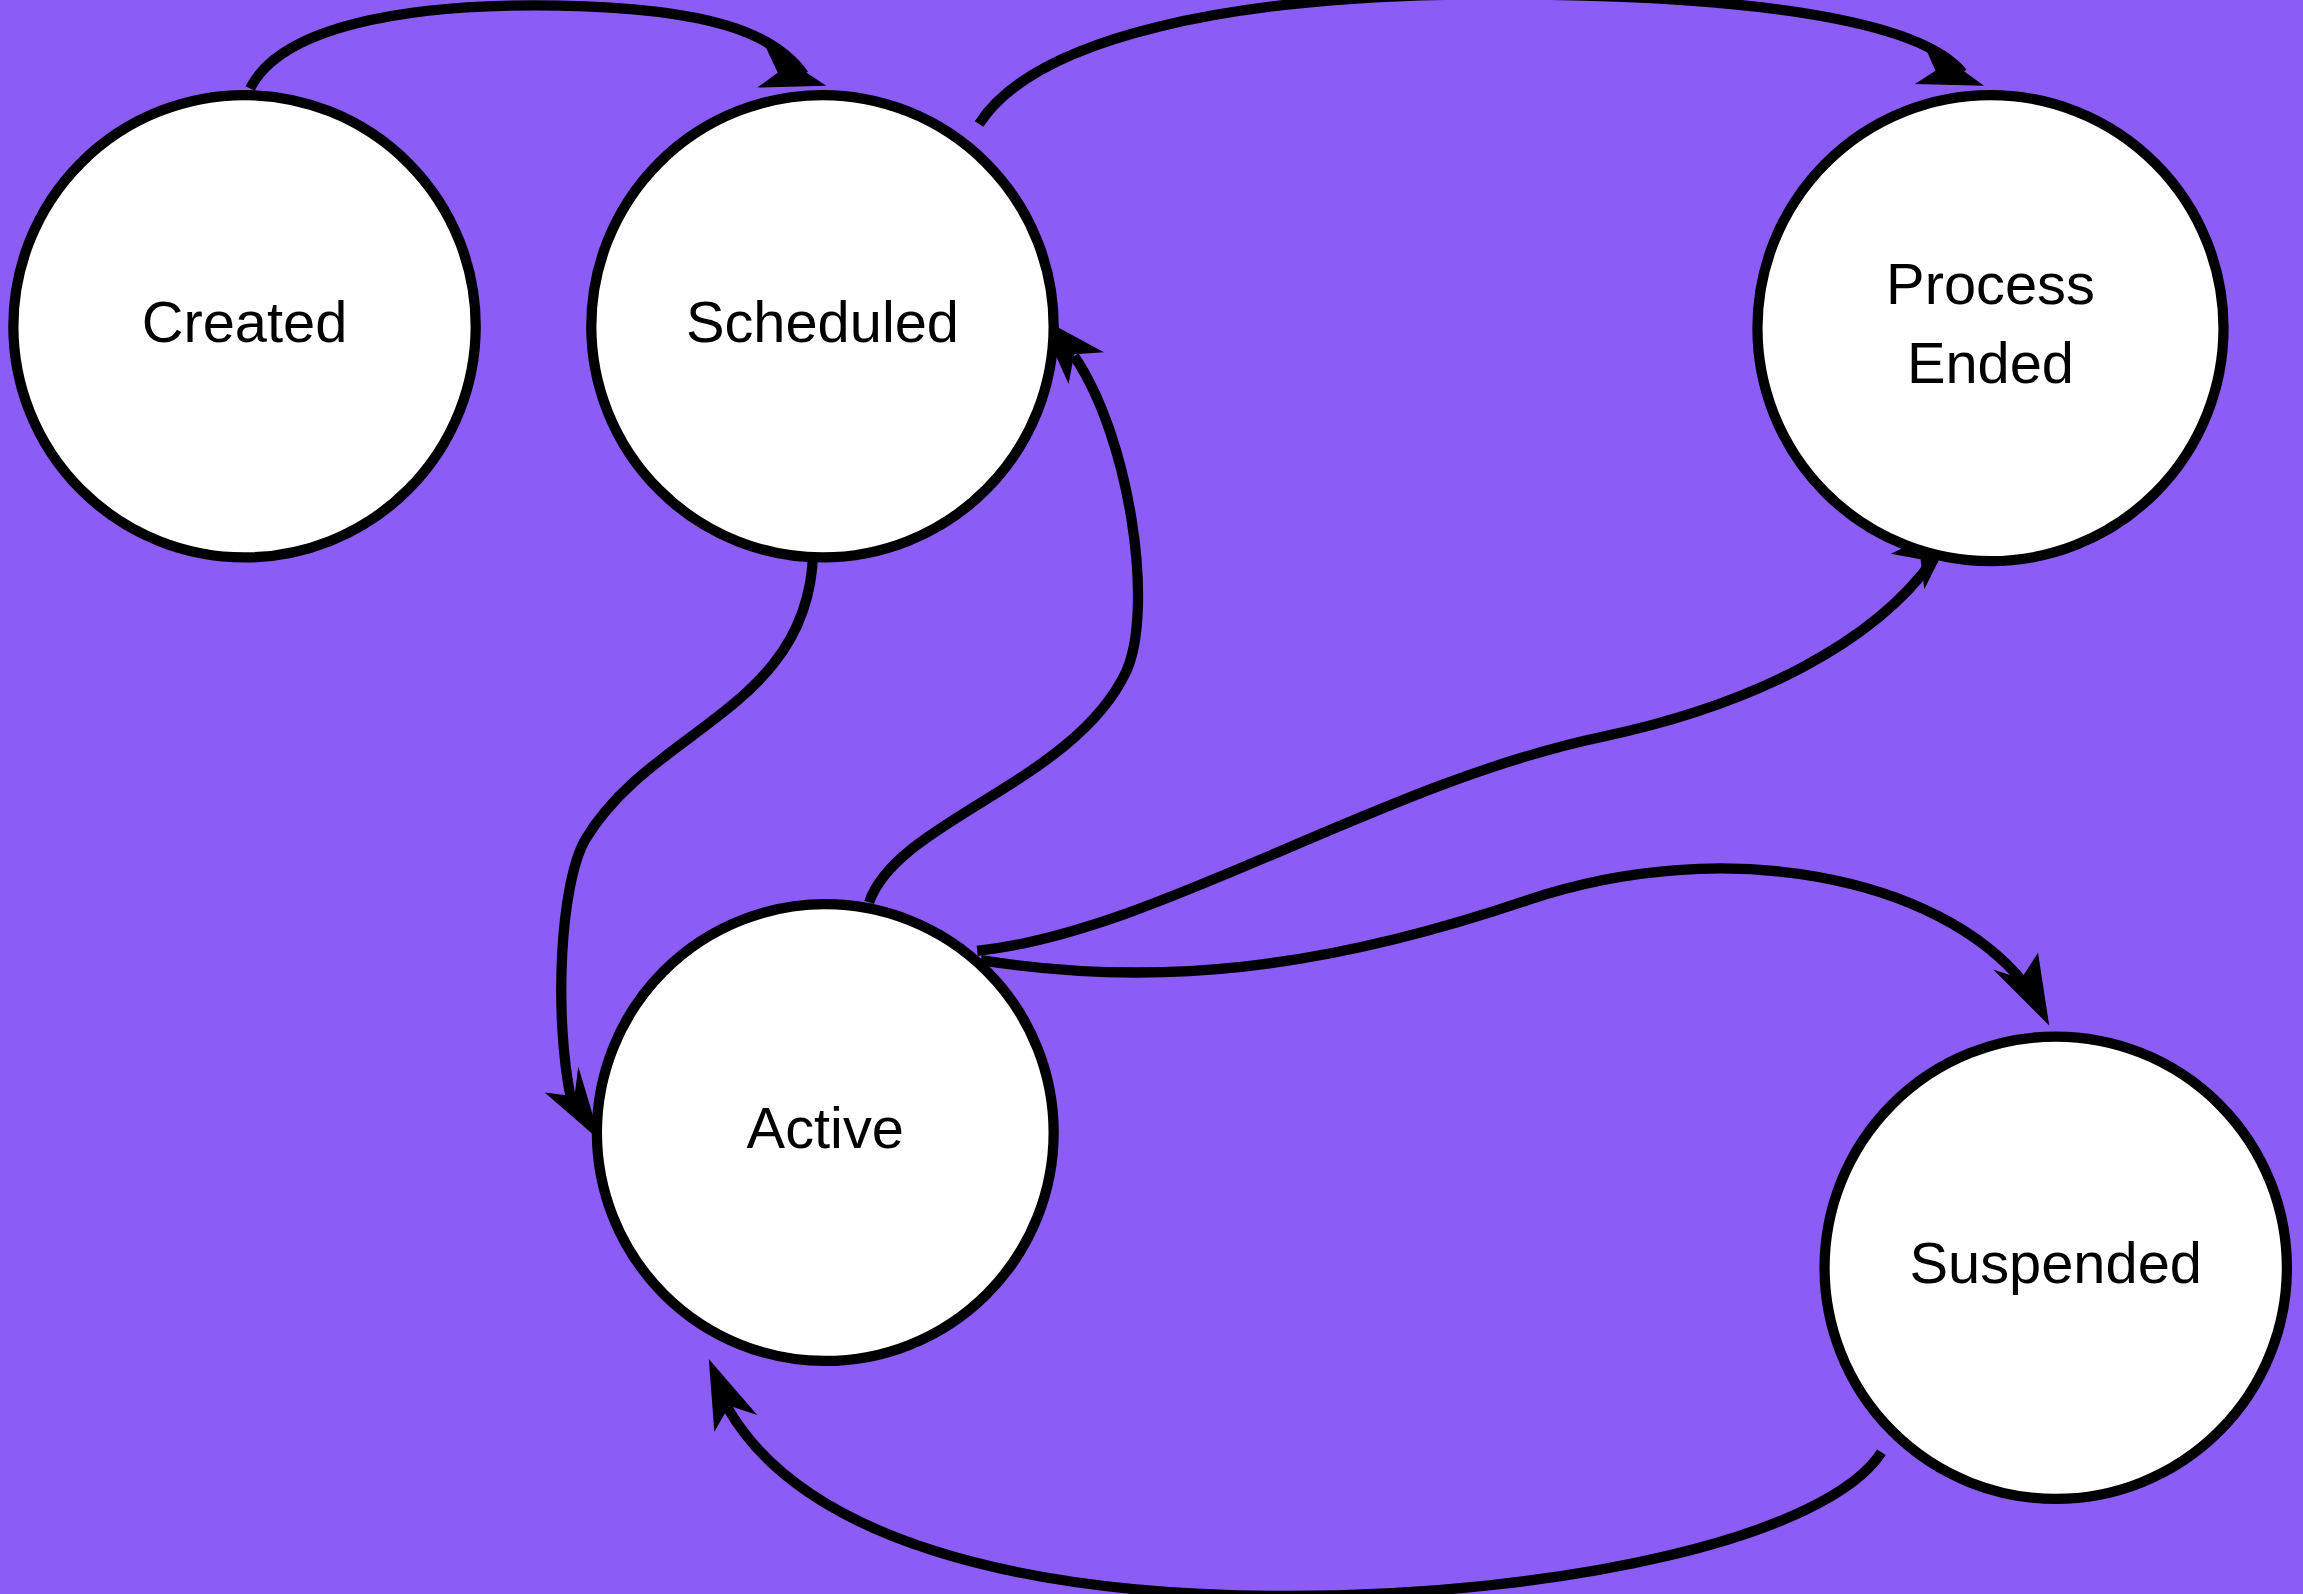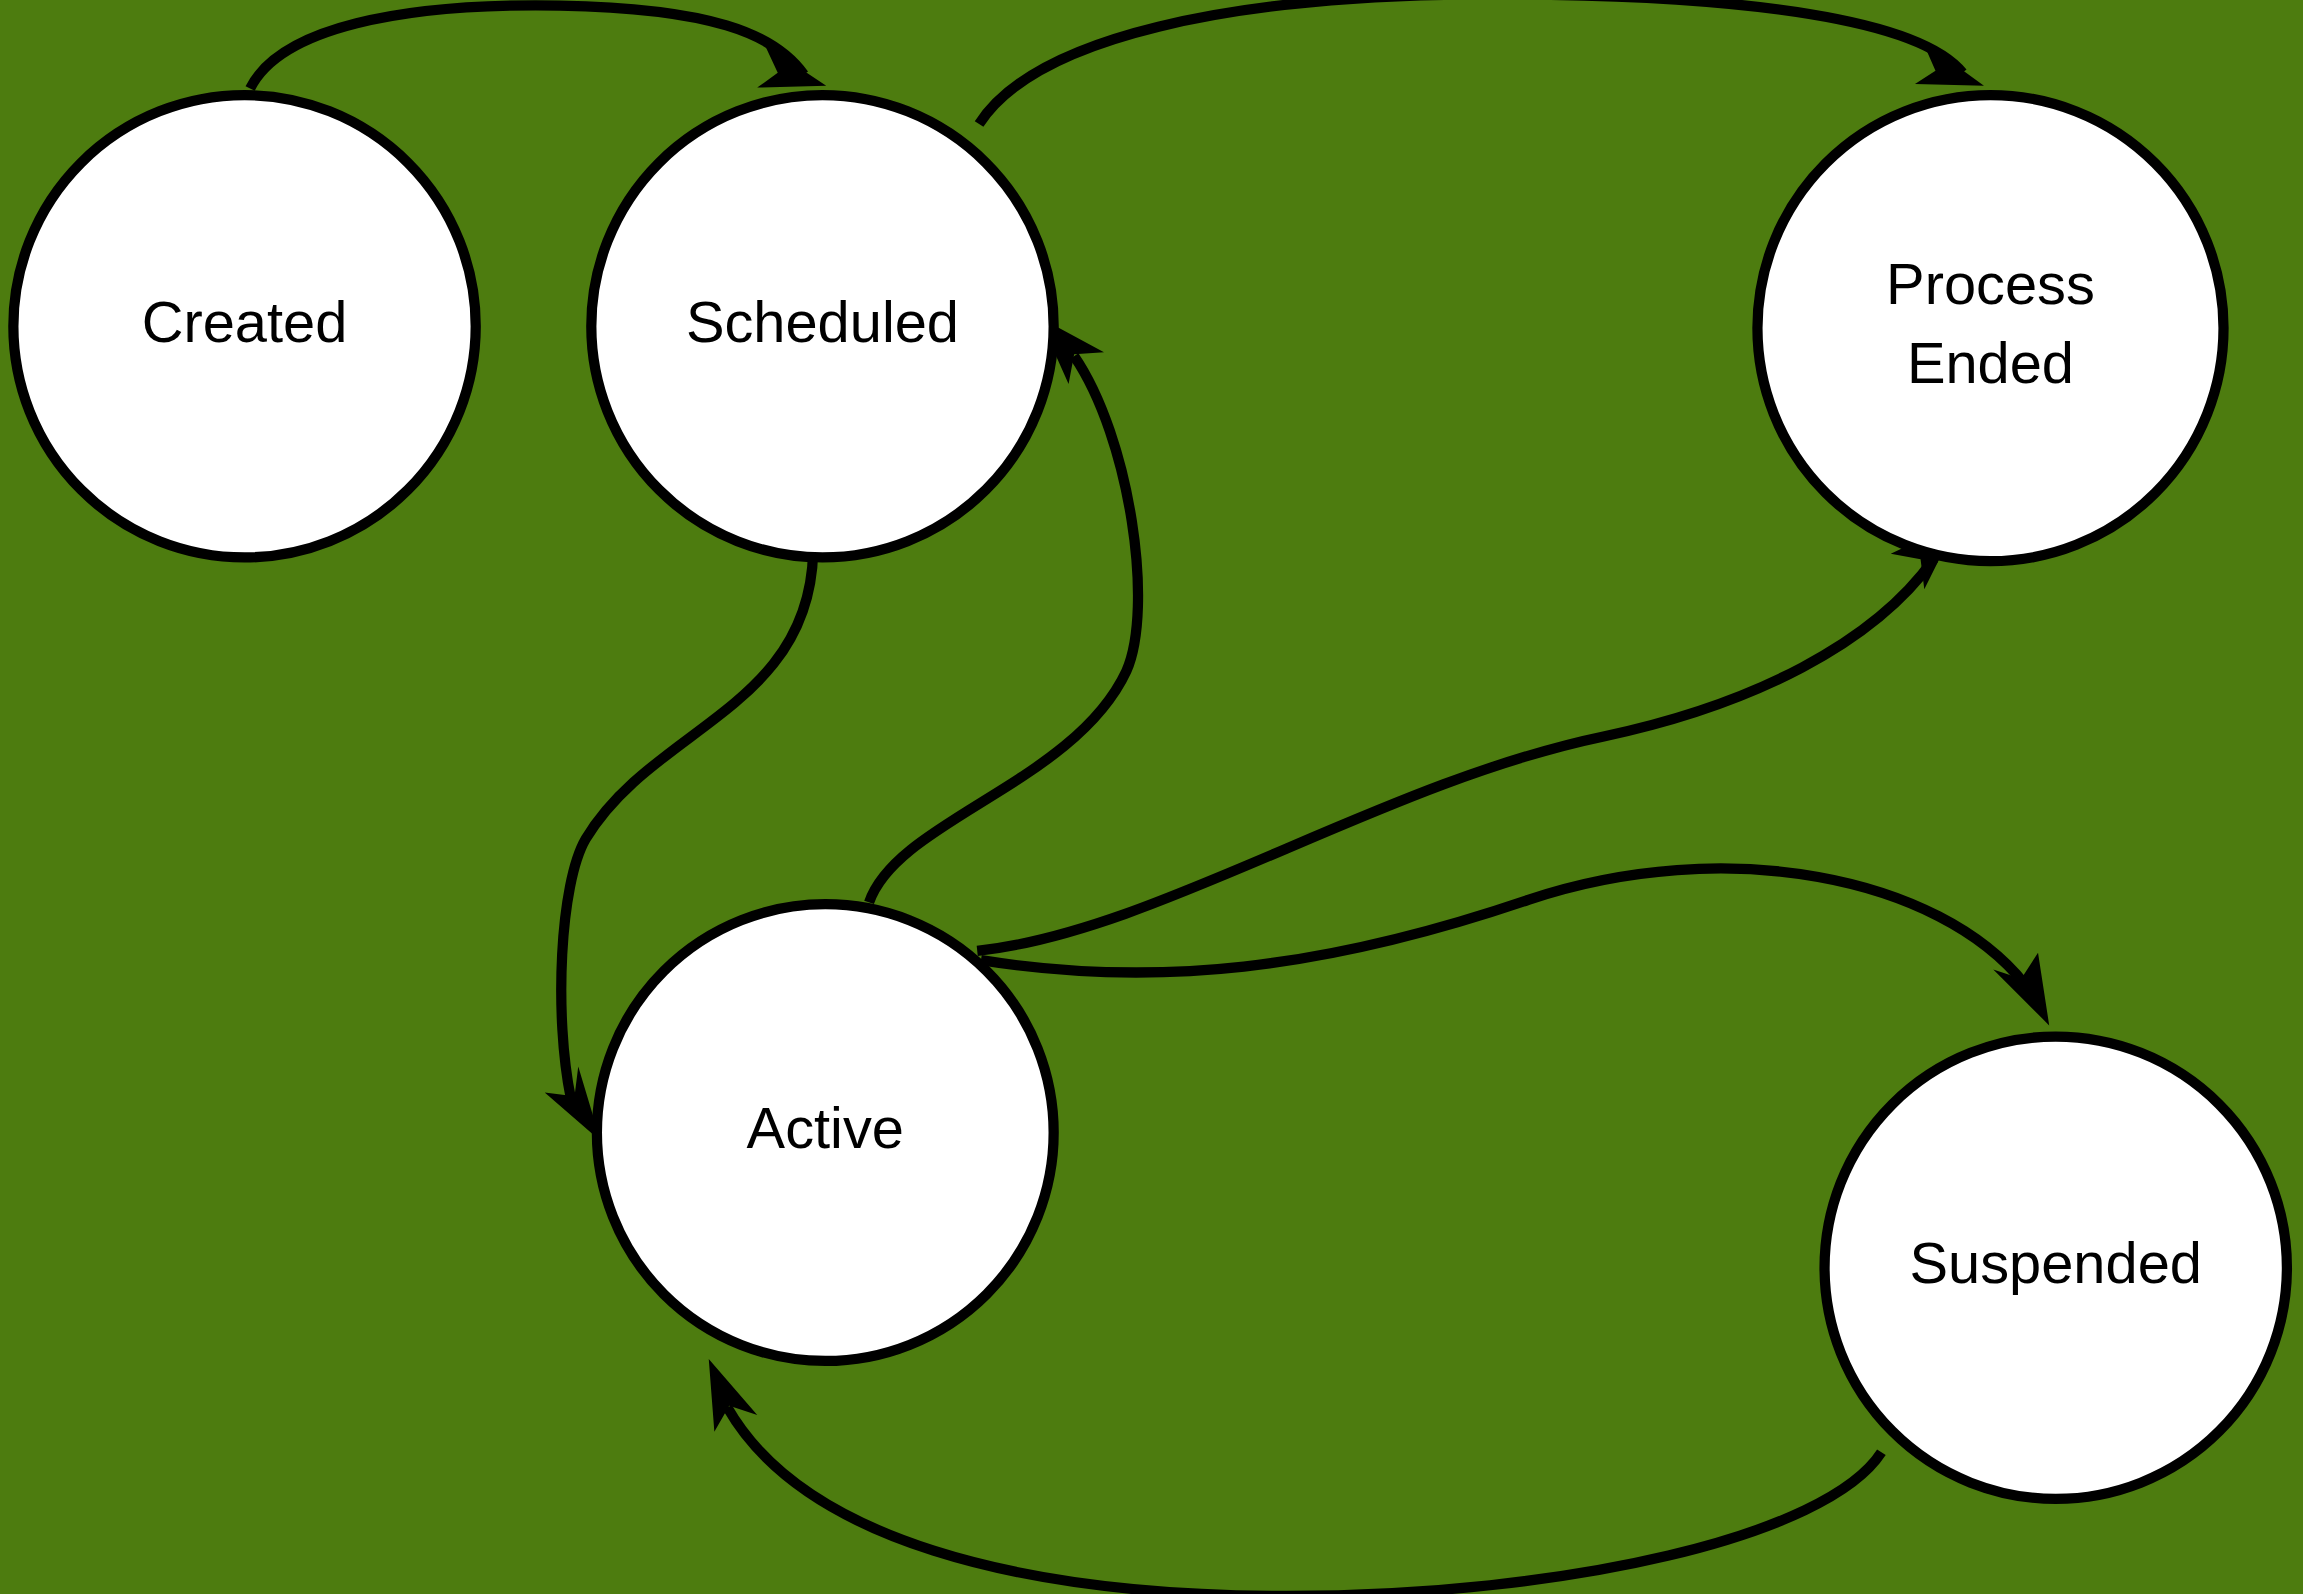--- a/index.html
+++ b/index.html
@@ -4,21 +4,21 @@
 <style>
   html, body {
     margin: 0;
     padding: 0;
     background: #4a7050;
   }
   #diagram-root {
     position: relative;
     width: 2304px;
     height: 1594px;
-    background: #4d7c0f;
+    background: #8b5cf6;
     overflow: hidden;
     font-family: "Liberation Sans", sans-serif;
   }
   svg#state-diagram {
     display: block;
     width: 2304px;
     height: 1594px;
   }
   .node-circle {
     fill: #ffffff;

